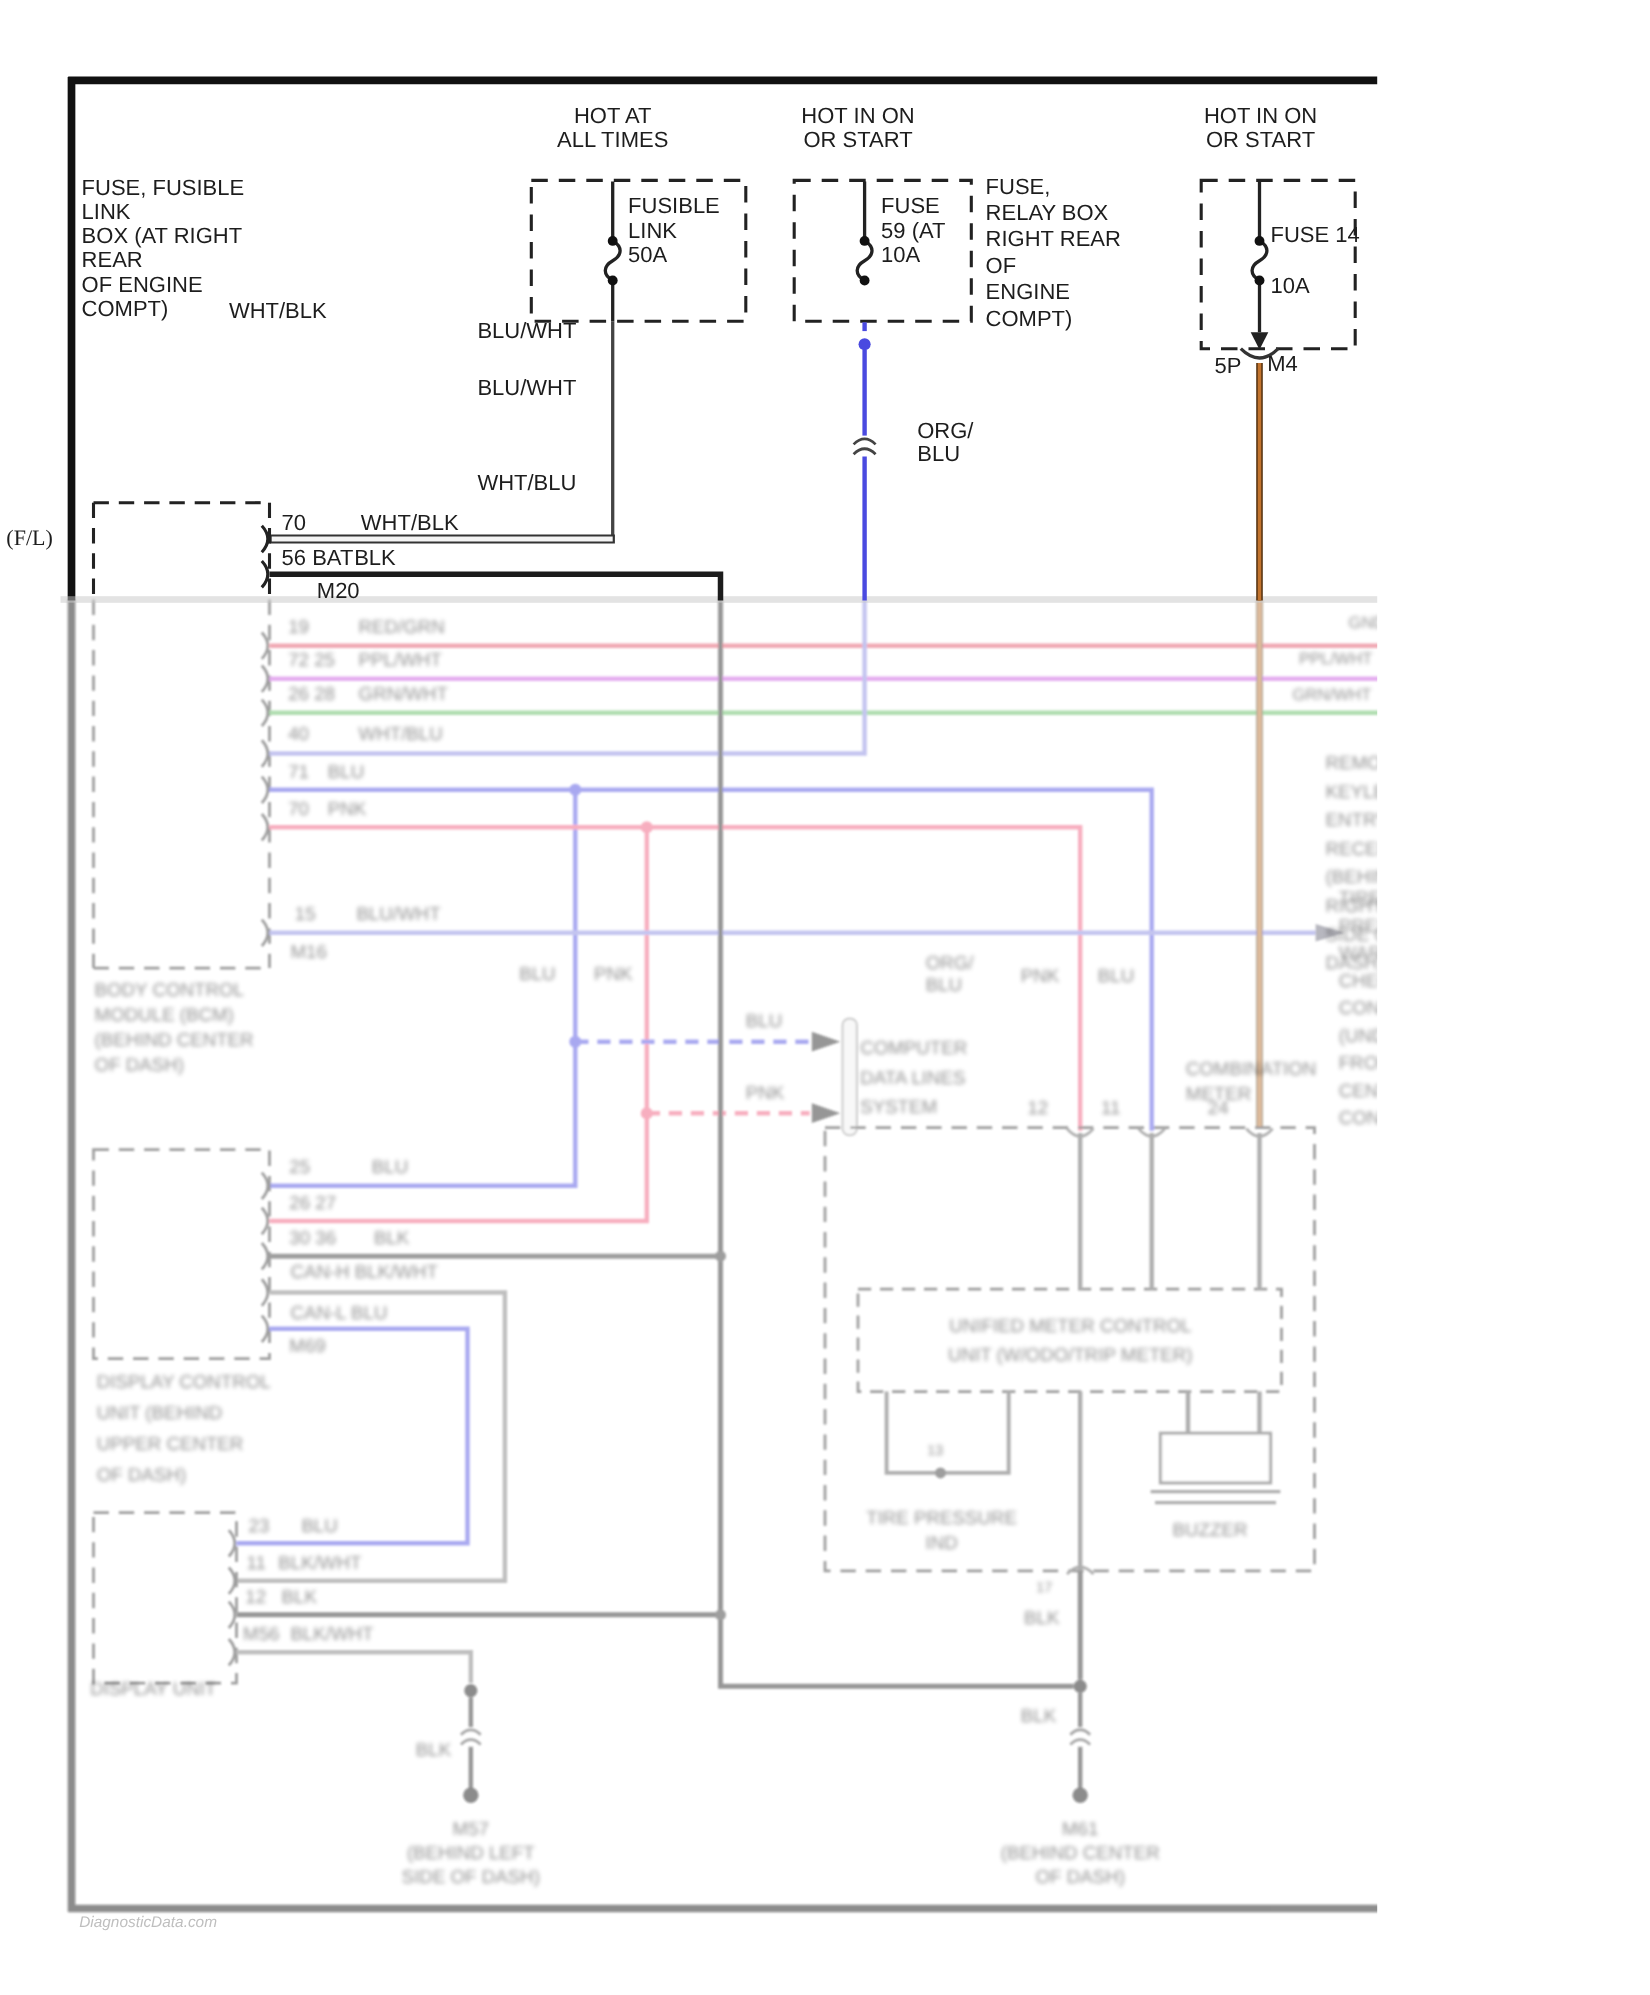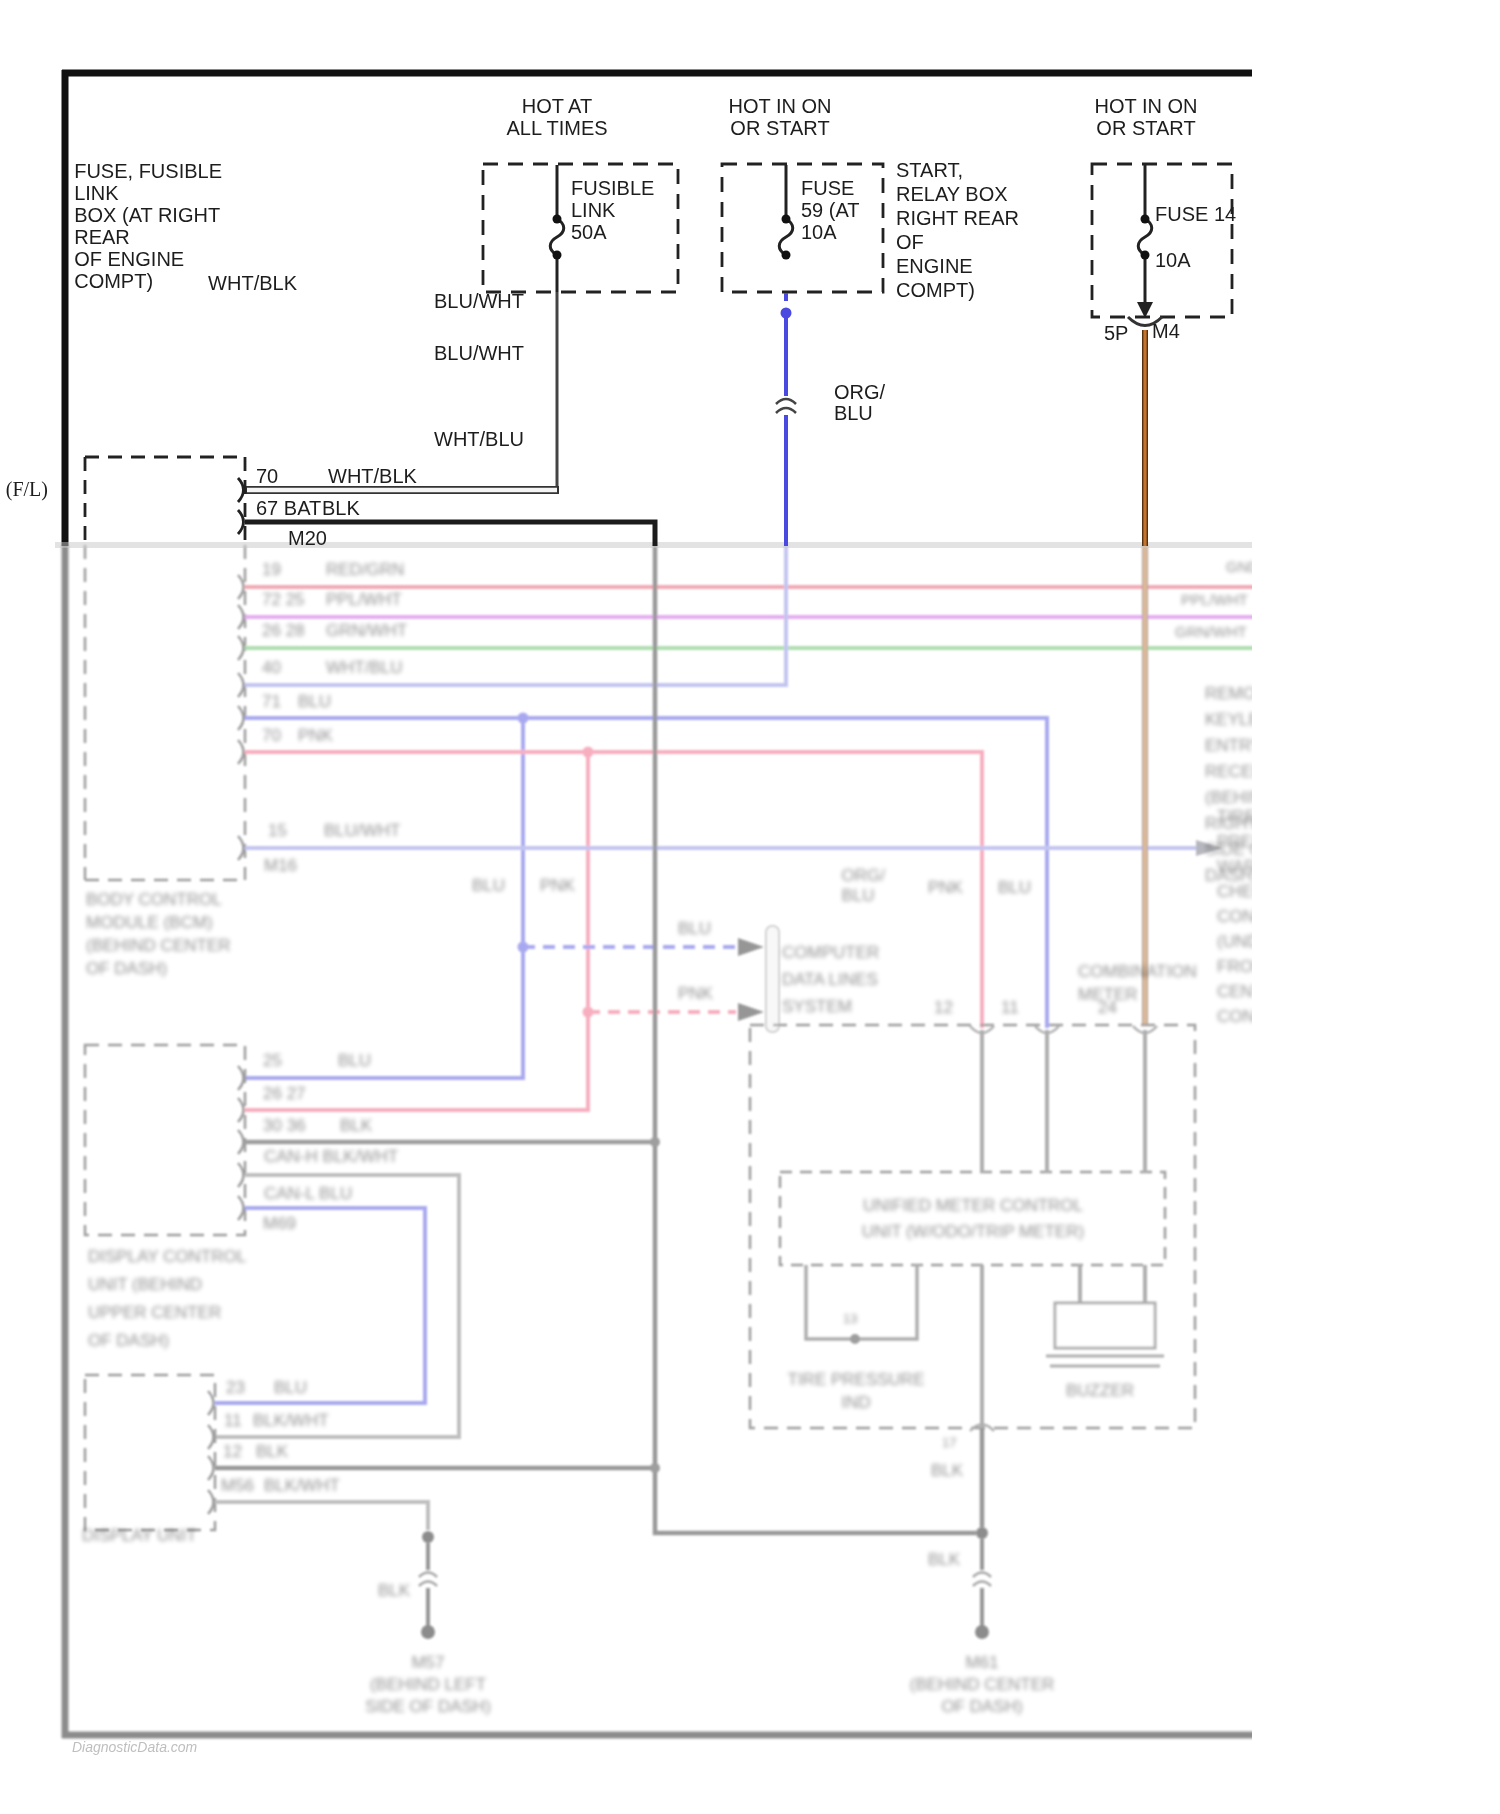--- a/index.html
+++ b/index.html
@@ -231,21 +231,21 @@
 BOX (AT RIGHT
 REAR
 OF ENGINE
 COMPT)</div>
 <div class="lb" style="left:571px;top:177px;">FUSIBLE
 LINK
 50A</div>
 <div class="lb" style="left:801px;top:177px;">FUSE
 59 (AT
 10A</div>
-<div class="lb lh24" style="left:896px;top:158px;">START,
+<div class="lb lh24" style="left:896px;top:158px;">FUSE,
 RELAY BOX
 RIGHT REAR
 OF
 ENGINE
 COMPT)</div>
 <div class="lb" style="left:1155px;top:203px;">FUSE 14</div>
 <div class="lb" style="left:1155px;top:249px;">10A</div>
 
 <div class="lb ra" style="right:955px;top:272px;">WHT/BLK</div>
 <div class="lb ra" style="right:728px;top:290px;">BLU/WHT</div>
@@ -253,21 +253,21 @@
 <div class="lb ra" style="right:728px;top:428px;">WHT/BLU</div>
 <div class="lb" style="left:1104px;top:322px;">5P</div>
 <div class="lb" style="left:1152px;top:320px;">M4</div>
 <div class="lb ra lh23" style="right:367px;top:382px;">ORG/
 BLU</div>
 
 <div class="lb ra" style="right:1204px;top:478px;font-family:Liberation Serif, serif;">(F/L)</div>
 <div class="lb ra" style="right:1268px;top:498px;">GND</div>
 <div class="lb" style="left:256px;top:465px;">70</div>
 <div class="lb" style="left:328px;top:465px;">WHT/BLK</div>
-<div class="lb" style="left:256px;top:497px;">67 BAT</div>
+<div class="lb" style="left:256px;top:497px;">56 BAT</div>
 <div class="lb" style="left:322px;top:497px;">BLK</div>
 <div class="lb" style="left:260px;top:527px;margin-left:28px;">M20</div>
 
 <div class="lb fz ra" style="right:1270px;top:576px;">IGN</div>
 <div class="lb fz ra" style="right:1270px;top:607px;">CAN-H</div>
 <div class="lb fz ra" style="right:1270px;top:638px;">CAN-L</div>
 <div class="lb fz ra" style="right:1270px;top:838px;">P/WARN</div>
 
 <div class="lb fz" style="left:262px;top:560px;">19</div>
 <div class="lb fz" style="left:326px;top:560px;">RED/GRN</div>

